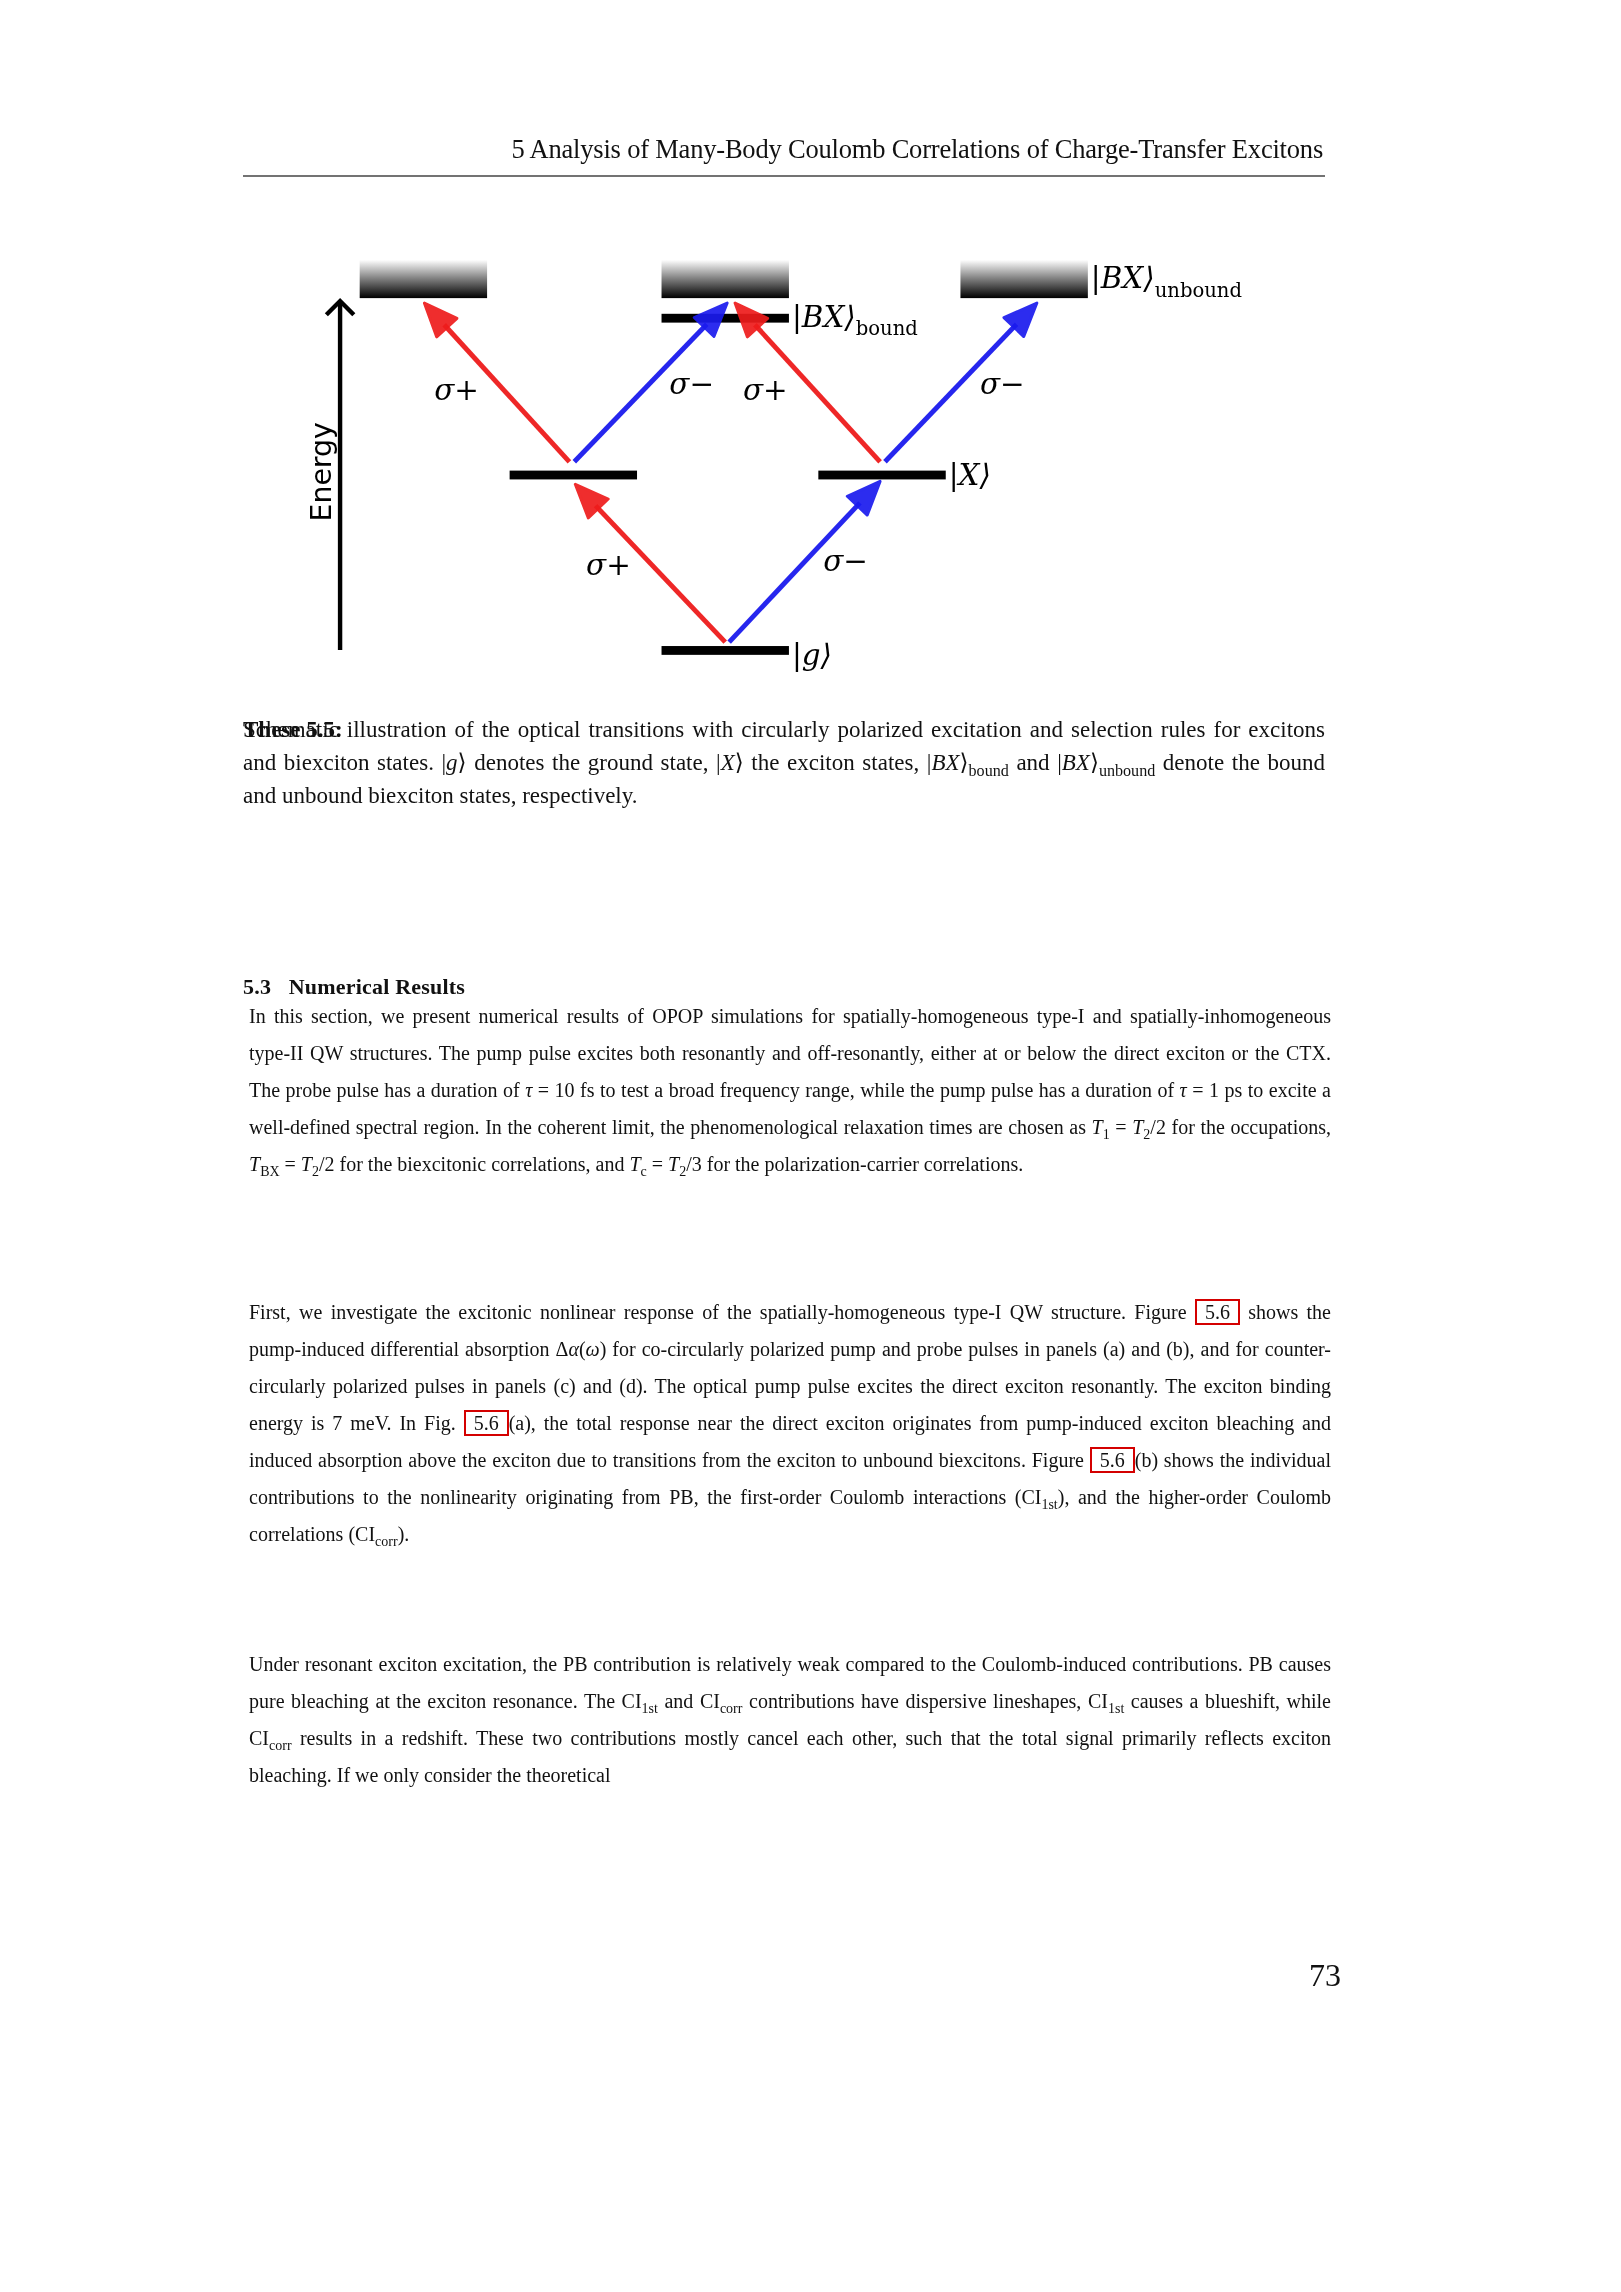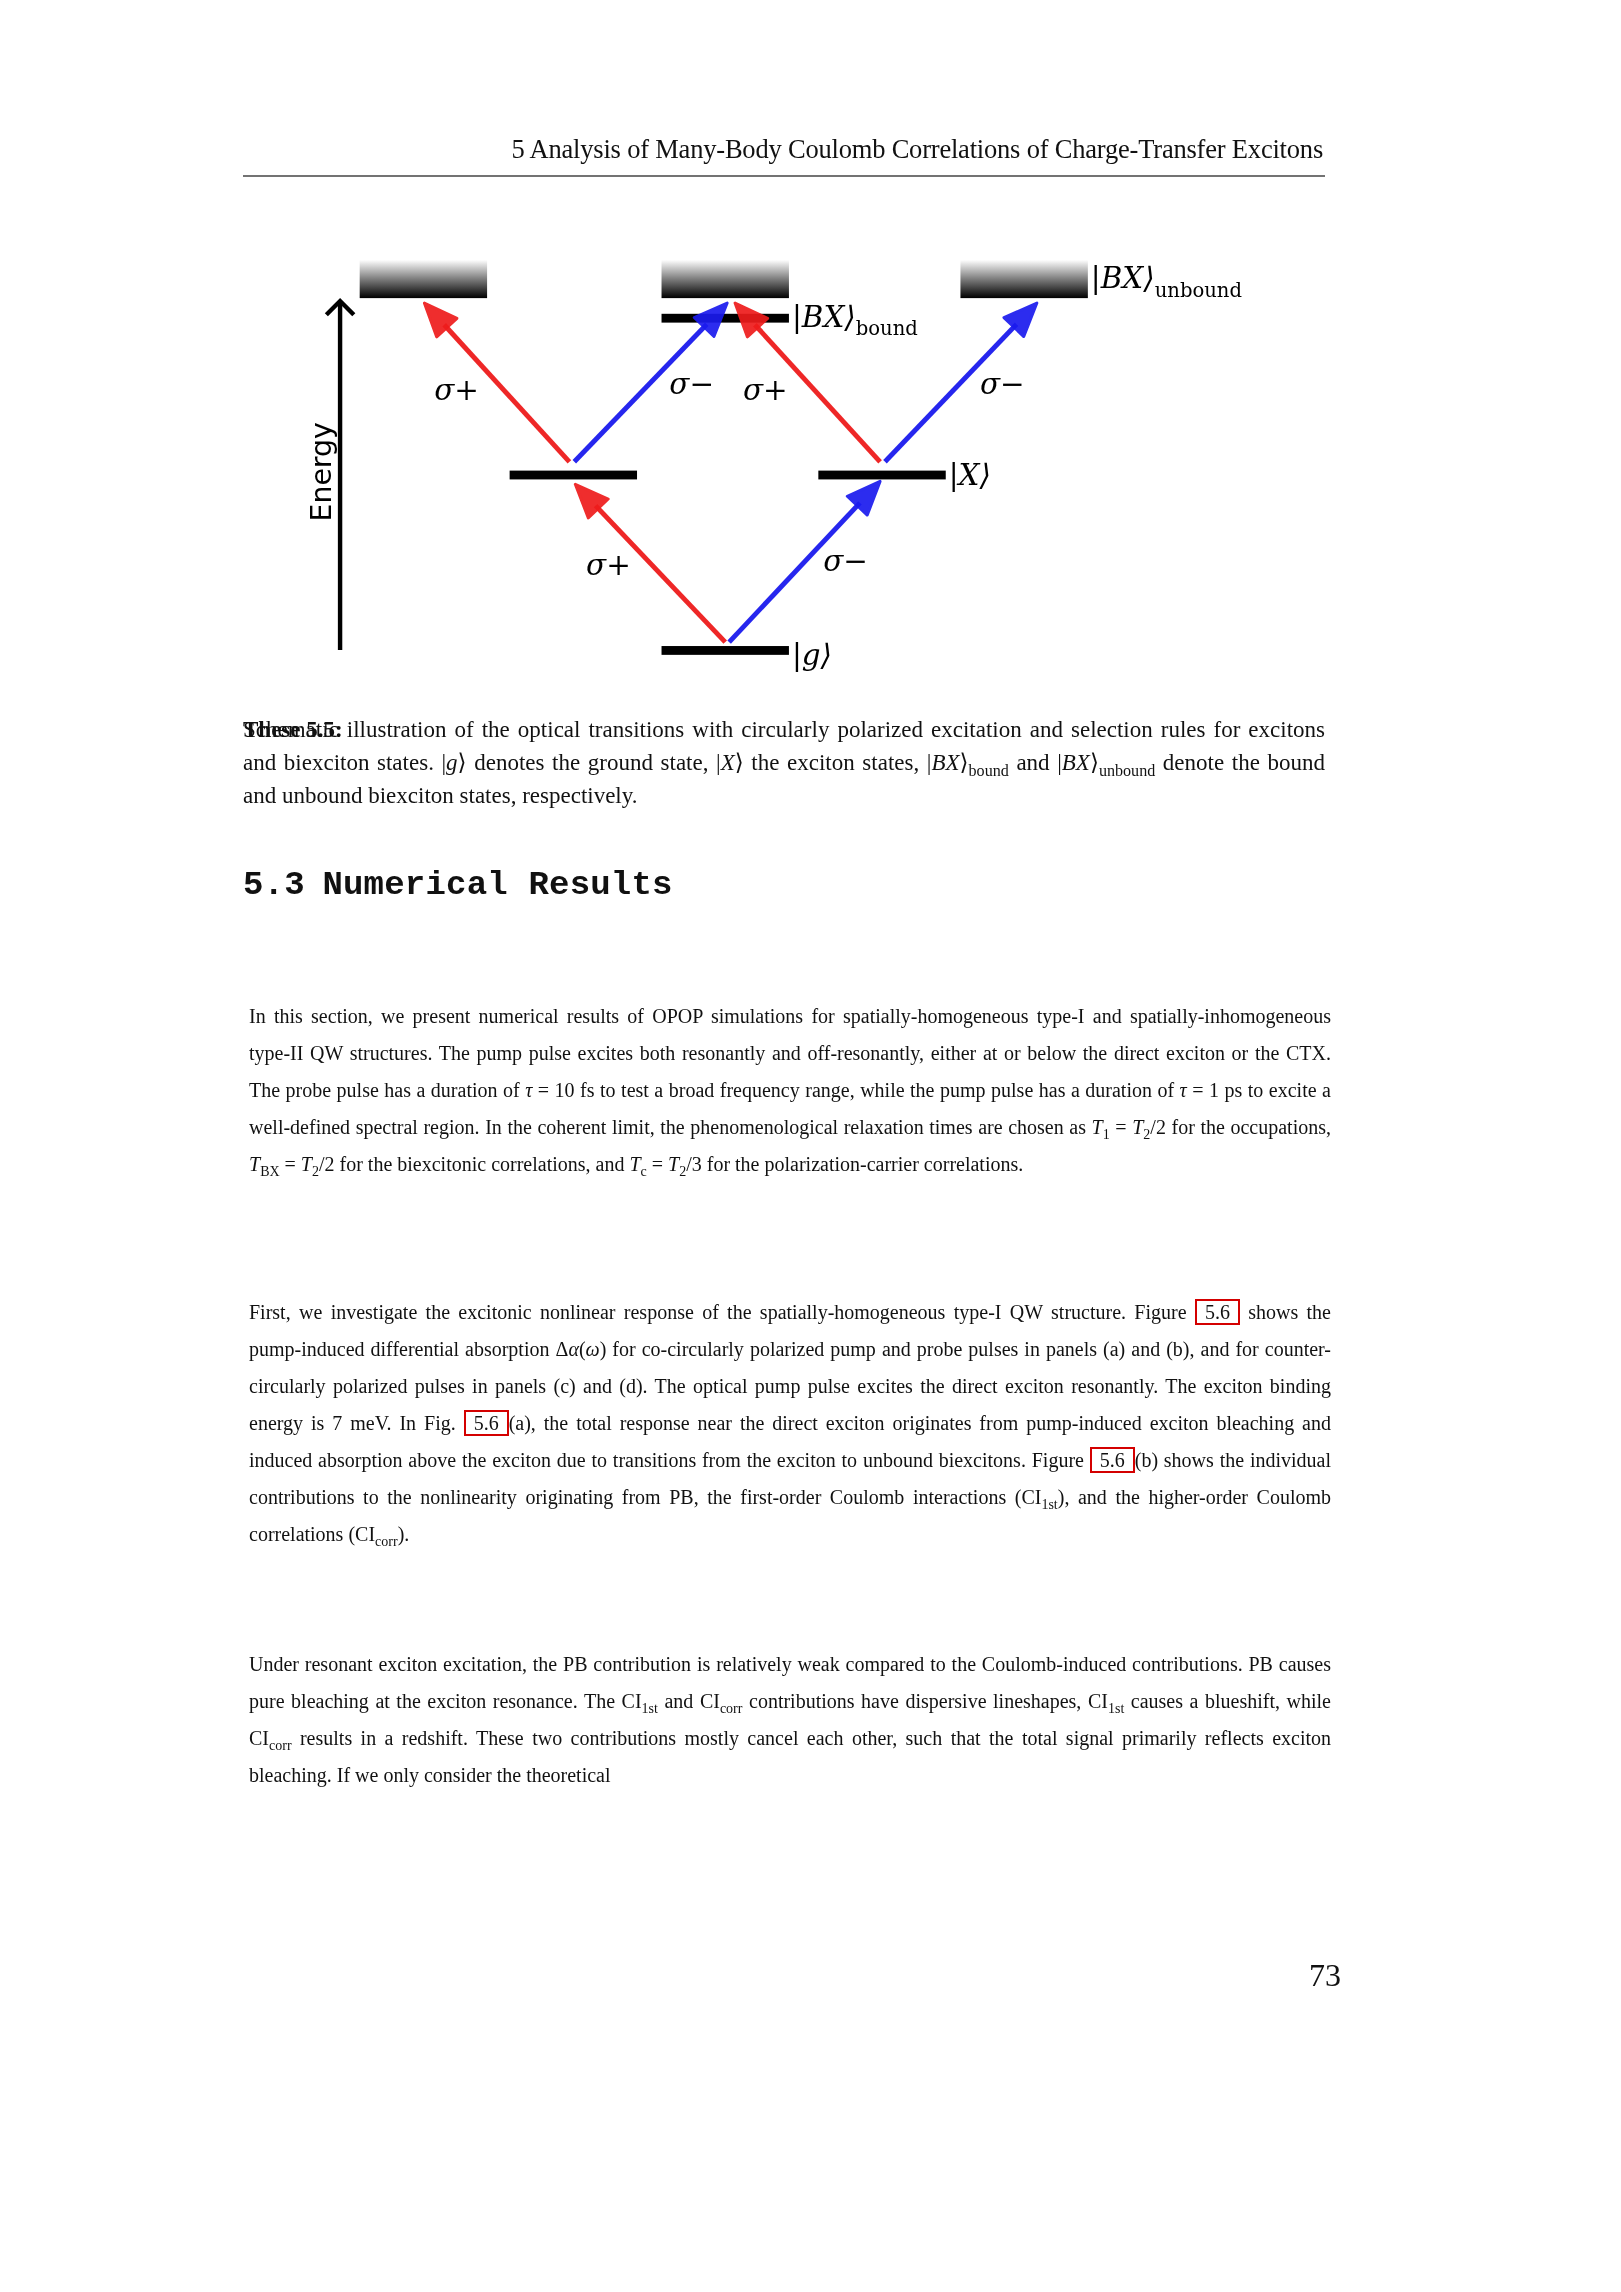--- a/index.html
+++ b/index.html
@@ -6,22 +6,22 @@
   body { width: 1621px; height: 2293px; position: relative; overflow: hidden;
          font-family: "Liberation Serif", "DejaVu Serif", serif; color: #111; }
   .running-head { position: absolute; left: 243px; top: 130px; width: 1082px; height: 45px;
                   border-bottom: 2px solid #737373; }
   .running-head span { position: absolute; right: 2px; top: 3.9px; font-size: 26.5px; letter-spacing: -0.2px; }
   #diagram { position: absolute; left: 0; top: 0; }
   .caption { position: absolute; left: 243px; top: 713px; width: 1082px; font-size: 23px; line-height: 33px; }
   .caption .lbl { font-weight: bold; position: absolute; left: 0; top: 0; }
   .caption .body { text-align: justify; text-align-last: left; }
   sub { font-size: 70%; vertical-align: -0.35em; line-height: 0; }
-  .section-title { position: absolute; left: 243px; top: 866px; font-family: Liberation Mono, monospace;
-                   font-weight: bold; font-size: 34px; letter-spacing: 0.2px; }
+  .section-title { position: absolute; left: 243px; top: 974px; font-family: Liberation Serif, serif;
+                   font-weight: bold; font-size: 22px; letter-spacing: 0.2px; }
   .section-title .num { margin-right: 17.6px; }
   .para { position: absolute; left: 249px; width: 1082px; font-size: 20px; line-height: 37px;
           text-align: justify; text-align-last: left; }
   .para i { font-style: italic; }
   .ref { border: 2px solid #d40000; padding: 0 8px; }
   .page-number { position: absolute; right: 280px; top: 1957px; font-size: 32px; }
 </style>
 </head>
 <body>
 

